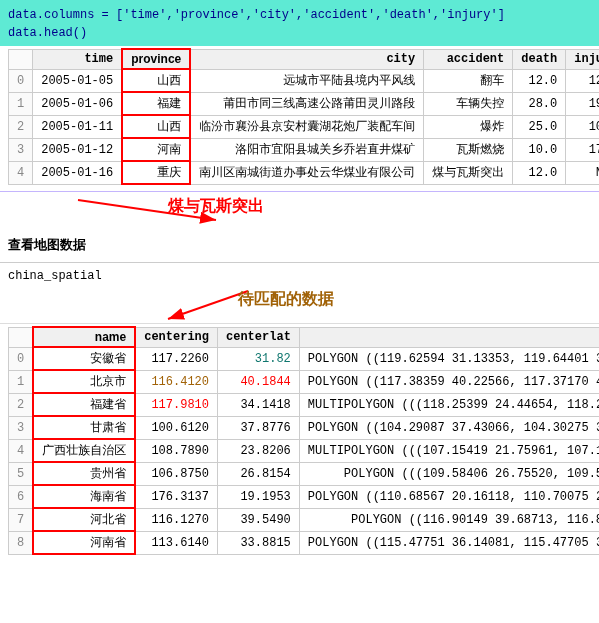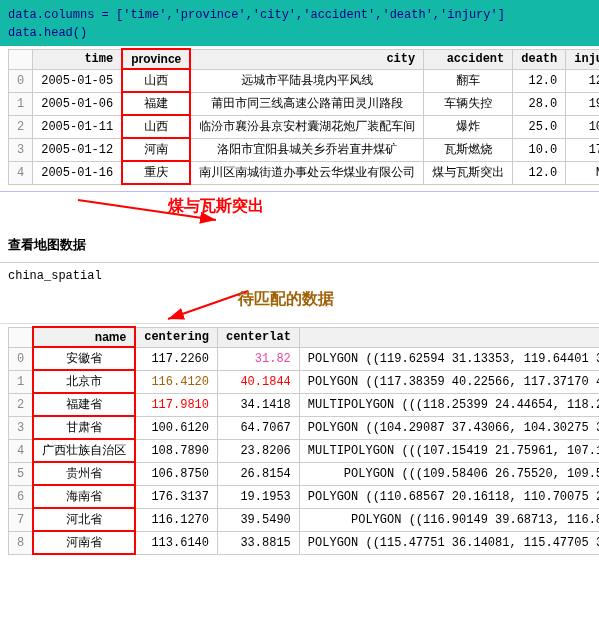--- a/index.html
+++ b/index.html
@@ -5,21 +5,21 @@
     * { box-sizing: border-box; margin: 0; padding: 0; }
     body {
       font-family: 'Courier New', Courier, monospace;
       font-size: 12px;
       background: #fff;
       width: 599px;
       min-height: 623px;
       overflow-x: hidden;
     }
     .code-block {
-      background: #14b8a6;
+      background: #5eead4;
       padding: 6px 8px 4px 8px;
       color: #00008b;
       font-size: 12px;
       line-height: 1.5;
     }
     .section-title {
       font-size: 13px;
       font-weight: bold;
       color: #000;
       padding: 6px 8px 4px 8px;
@@ -104,21 +104,21 @@
     .section-divider {
       border: none;
       border-top: 1px solid #ccc;
       margin: 4px 0;
     }
     .death-col {
       color: #000;
     }
     td.chinese {
       font-family: Liberation Mono, monospace;
-      text-align: center;
+      text-align: right;
     }
     th.chinese {
       font-family: SimSun, 'Microsoft YaHei', Arial, sans-serif;
     }
     .top-section {
       border-bottom: 1px solid #c4b5fd;
     }
     .bottom-section {
       border-top: 1px solid #ddd;
     }
@@ -232,42 +232,42 @@
         <th>centering</th>
         <th>centerlat</th>
         <th>geometry</th>
       </tr>
     </thead>
     <tbody id="bottom-tbody">
     <tr>
     <td>0</td>
     <td class="name-col chinese">安徽省</td>
     <td style="">117.2260</td>
-    <td style="color:#ec4899;">31.82</td>
+    <td style="color:#0f766e;">31.82</td>
     <td>POLYGON ((119.62594 31.13353, 119.64401 31.114...</td>
   </tr>
         <tr>
     <td>1</td>
     <td class="name-col chinese">北京市</td>
     <td style="color:#a16207;">116.4120</td>
     <td style="color:red;margin-top:20px;">40.1844</td>
     <td>POLYGON ((117.38359 40.22566, 117.37170 40.216...</td>
   </tr>
         <tr>
     <td>2</td>
     <td class="name-col chinese">福建省</td>
     <td style="color:red;margin-left:20px;">117.9810</td>
     <td style="">34.1418</td>
     <td>MULTIPOLYGON (((118.25399 24.44654, 118.27072 ...</td>
   </tr>
         <tr>
     <td>3</td>
     <td class="name-col chinese">甘肃省</td>
     <td style="">100.6120</td>
-    <td style="">64.7067</td>
+    <td style="">37.8776</td>
     <td>POLYGON ((104.29087 37.43066, 104.30275 37.415...</td>
   </tr>
         <tr>
     <td>4</td>
     <td class="name-col chinese">广西壮族自治区</td>
     <td style="">108.7890</td>
     <td style="">23.8206</td>
     <td>MULTIPOLYGON (((107.15419 21.75961, 107.15774 ...</td>
   </tr>
         <tr>

